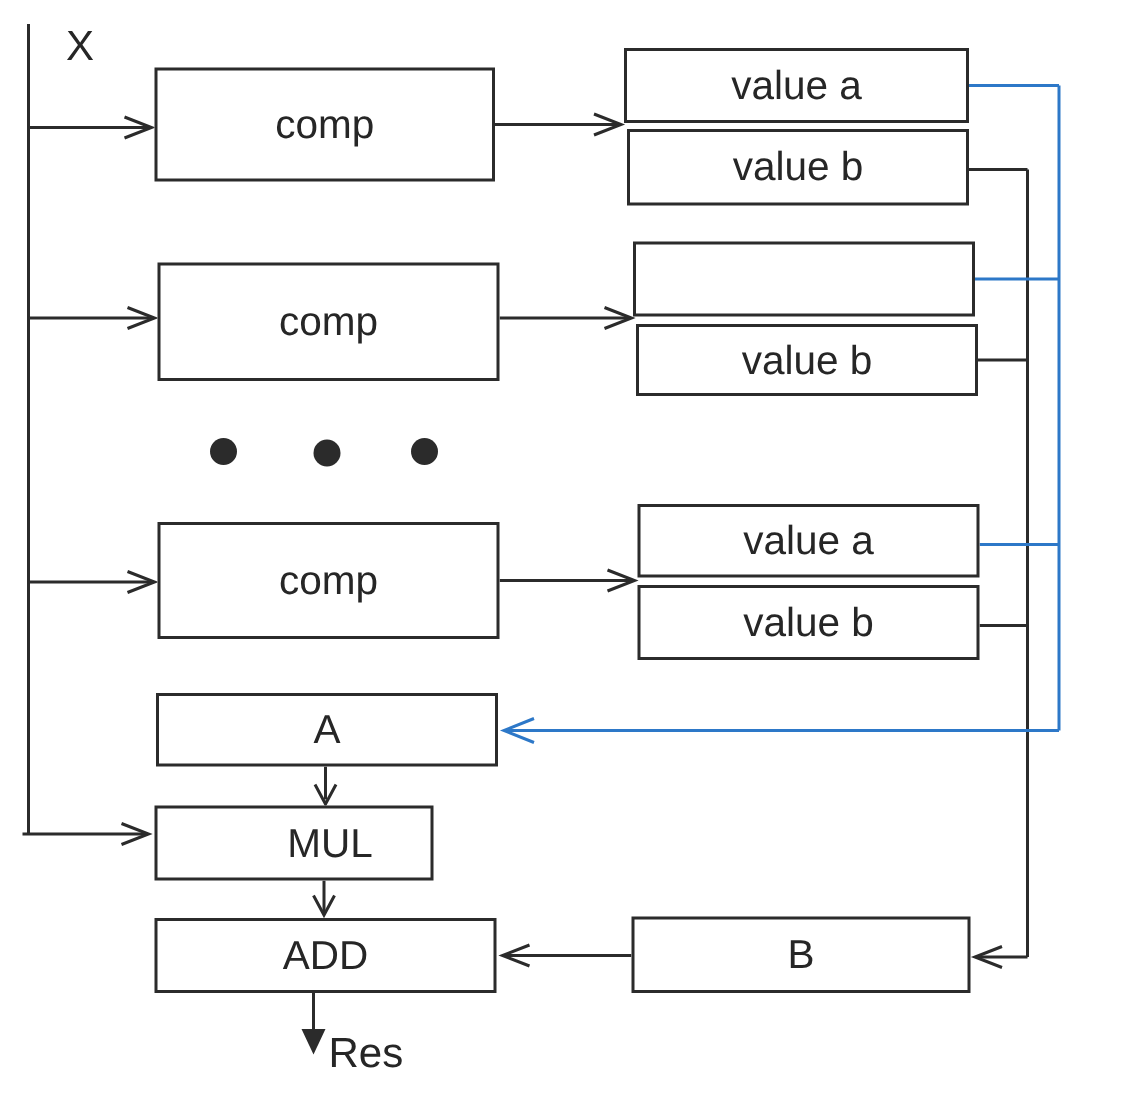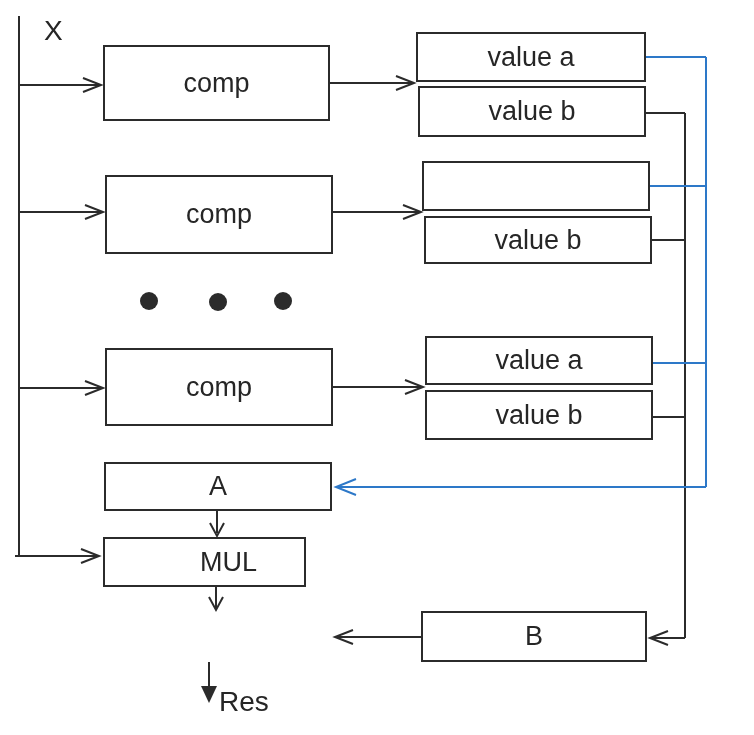--- a/index.html
+++ b/index.html
@@ -58,21 +58,21 @@
     font-size: 28px;
     line-height: 1;
     color: var(--text, #262626);
     white-space: nowrap;
   }
   
   #comp1 { left:103px; top:45px;  width:227px; height:76px; }
   #comp2 { left:105px; top:175px; width:228px; height:79px; }
   #comp3 { left:105px; top:348px; width:228px; height:78px; }
   #boxA  { left:104px; top:462px; width:228px; height:49px; }
-  #boxMUL{ left:103px; top:537px; width:203px; height:50px;padding-left:48px; }
+  #boxMUL{ left:103px; top:537px; width:186px; height:50px;padding-left:48px; }
   #boxADD{ left:103px; top:612px; width:228px; height:50px; }
   #boxB  { left:421px; top:611px; width:226px; height:51px; }
   #va1   { left:416px; top:32px;  width:230px; height:50px; }
   #vb1   { left:418px; top:86px;  width:228px; height:51px; }
   #va2   { left:422px; top:161px; width:228px; height:50px; }
   #vb2   { left:424px; top:216px; width:228px; height:48px; }
   #va3   { left:425px; top:336px; width:228px; height:49px; }
   #vb3   { left:425px; top:390px; width:228px; height:50px; }
   #xLabel   { left:44px;  top:17px; }
   #resLabel { left:219px; top:688px; }
@@ -189,17 +189,20 @@
   <div class="box" id="vb3">
     <span>value b</span>
   </div>
 
   <div class="box" id="boxA">
     <span>A</span>
   </div>
   <div class="box" id="boxMUL">
     <span>MUL</span>
   </div>
+  <div class="box" id="boxADD">
+    <span>ADD</span>
+  </div>
   <div class="box" id="boxB">
     <span>B</span>
   </div>
 
 </div>
 
 </body></html>

